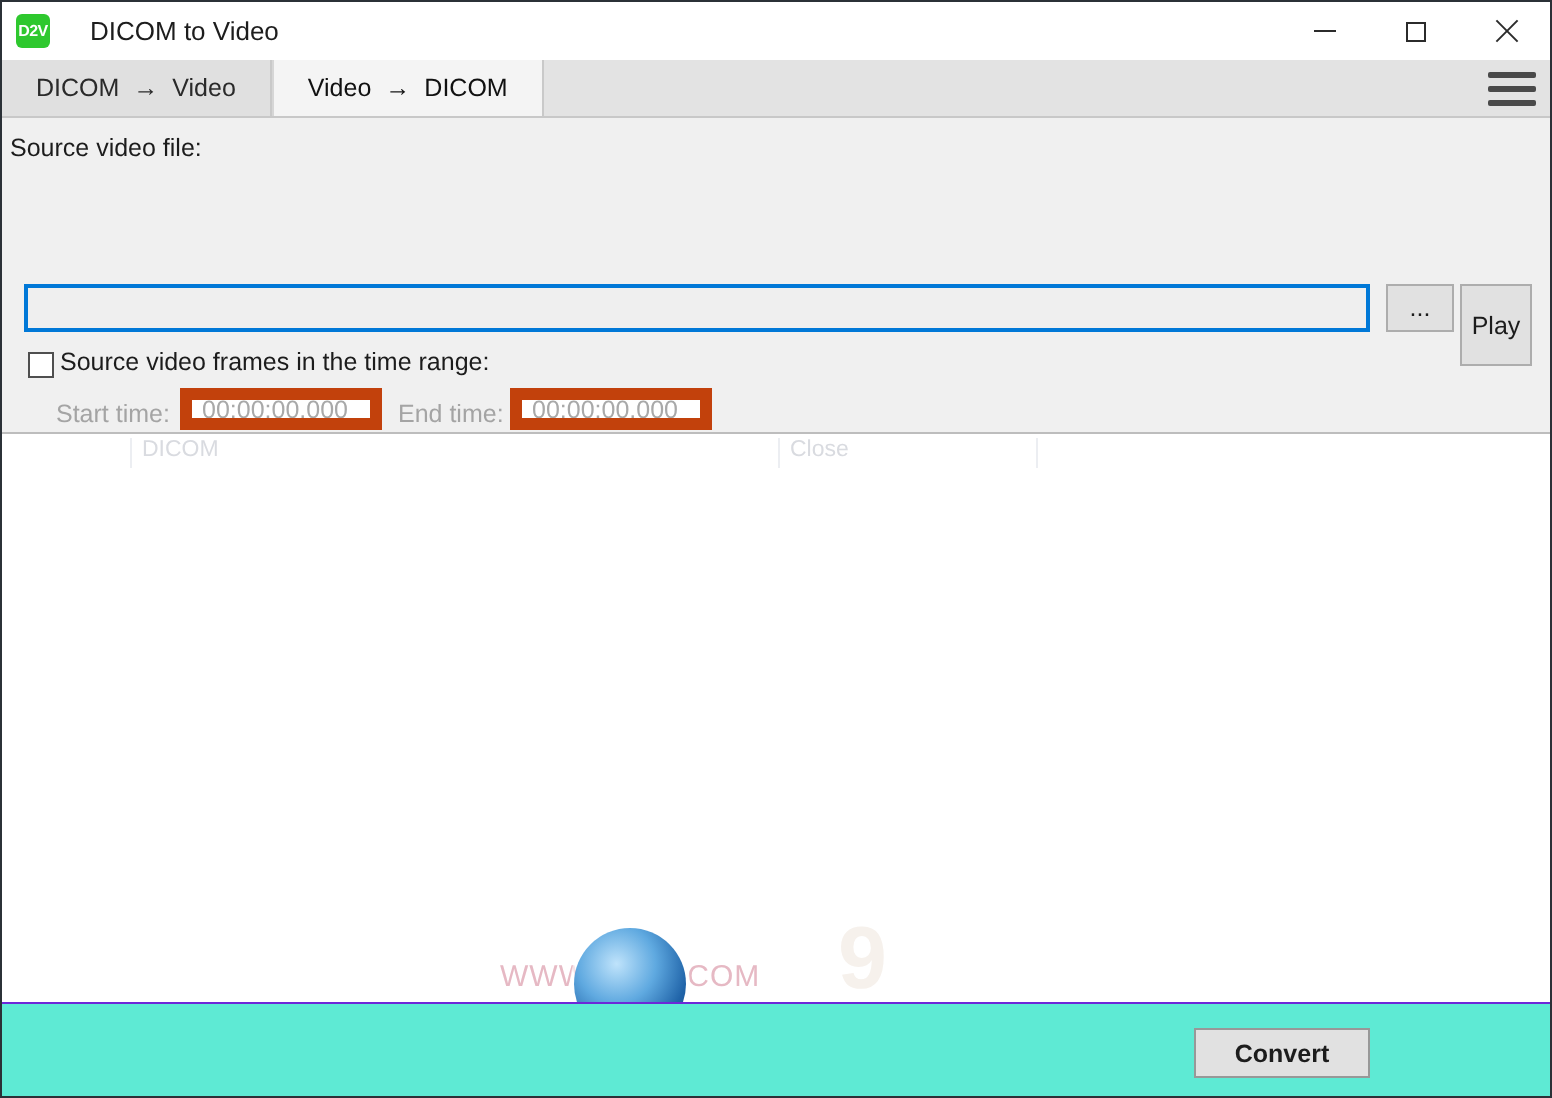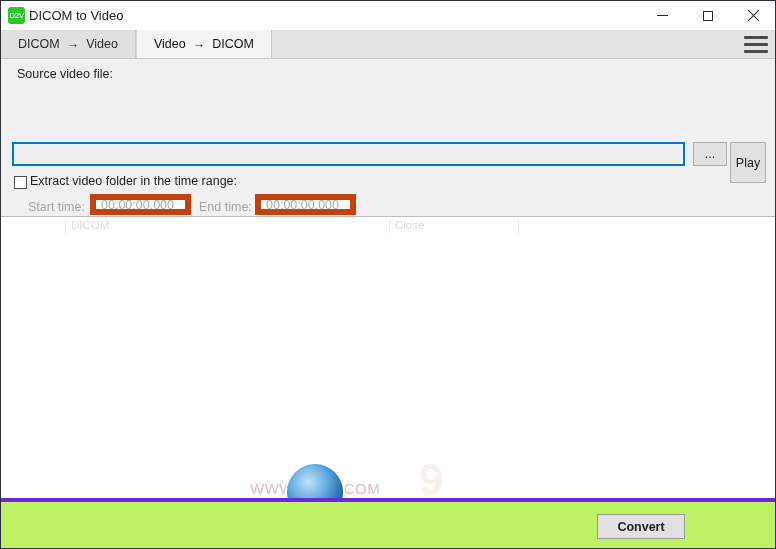--- a/index.html
+++ b/index.html
@@ -21,24 +21,24 @@
   }
 
   
   .titlebar{
     height:29px;flex:0 0 29px;
     background:#ffffff;
     display:flex;align-items:center;
     position:relative;
   }
   .app-icon{
-    width:17px;height:17px;margin-left:7px;margin-right:4px;
+    width:17px;height:17px;margin-left:7px;margin-right:20px;
     background:#2ec82e;border-radius:3px;
     display:flex;align-items:center;justify-content:center;
-    color:#ffffff;font-size:8px;font-weight:normal;
+    color:#ffffff;font-size:8px;font-weight:bold;
     letter-spacing:-0.3px;
     font-family:"Liberation Sans", sans-serif;
     flex:0 0 17px;
   }
   .title-text{
     font-size:13px;color:#1d1d1d;
     white-space:nowrap;
   }
   .win-controls{
     position:absolute;right:0;top:0;height:29px;display:flex;
@@ -203,22 +203,22 @@
     left:352px;top:245px;
     font-size:37px;font-weight:bold;color:#1565c0;
     letter-spacing:2px;white-space:nowrap;
     font-family:"DejaVu Sans", sans-serif;
     text-shadow:0 1px 0 #ffffff;
   }
 
   
   .bottombar{
     flex:0 0 46px;
-    background:#bef264;
-    border-top:4px solid #6d28d9;
+    background:#5eead4;
+    border-top:1px solid #6d28d9;
     position:relative;
   }
   .btn-b{
     position:absolute;box-sizing:border-box;
     background:#e1e1e1;border:1px solid #adadad;
     font-size:12.5px;color:#1c1c1c;
     display:flex;align-items:center;justify-content:center;
     font-family:"Liberation Sans", sans-serif;
     cursor:default;
   }
@@ -260,29 +260,29 @@
 
     <div class="hamburger">
       <span></span>
       <span></span>
       <span></span>
     </div>
   </div>
 
   <div class="form-area">
 
-    <div class="lbl" style="left:16px;top:8px;">Source video file:</div>
+    <div class="lbl" style="left:4px;top:8px;">Source video file:</div>
 
     <input class="txt focused" type="text" style="left: 11px; top: 83px; width: 673px; height: 24px;" value="">
 
     <div class="btn" style="left:692px;top:83px;width:34px;height:24px;">...</div>
     <div class="btn" style="left:729px;top:83px;width:36px;height:41px;">Play</div>
 
     <div class="cbox" style="left:13px;top:117px;"></div>
-    <div class="lbl" style="left:29px;top:115px;">Extract video folder in the time range:</div>
+    <div class="lbl" style="left:29px;top:115px;">Source video frames in the time range:</div>
 
     <div class="lbl dim" style="left:27px;top:141px;text-align:right;">Start time:</div>
     <input class="txt white" type="text" style="left: 89px; top: 135px; width: 101px; height: 21px;" value="00:00:00.000">
 
     <div class="lbl dim" style="left:198px;top:141px;">End time:</div>
     <input class="txt white" type="text" style="left: 254px; top: 135px; width: 101px; height: 21px;" value="00:00:00.000">
 
     <div class="lbl" style="left:12px;top:168px;">Save DICOM images to folder:</div>
 
     <div class="combo" style="left:11px;top:186px;width:675px;height:23px;">

